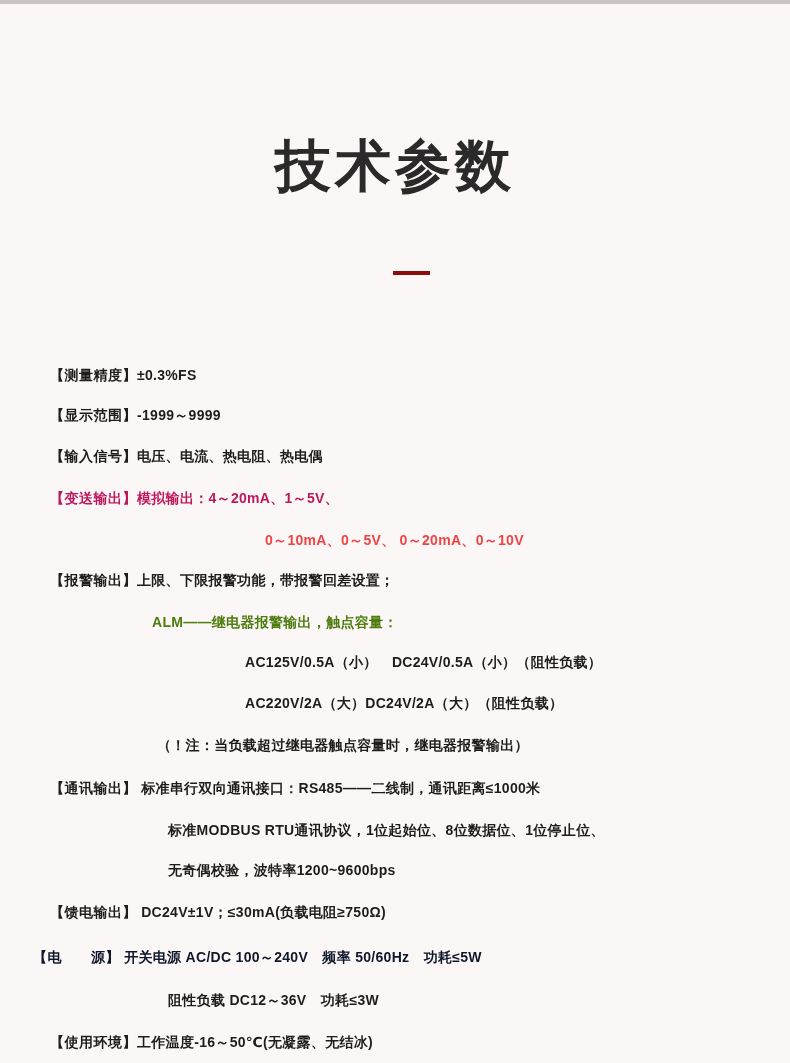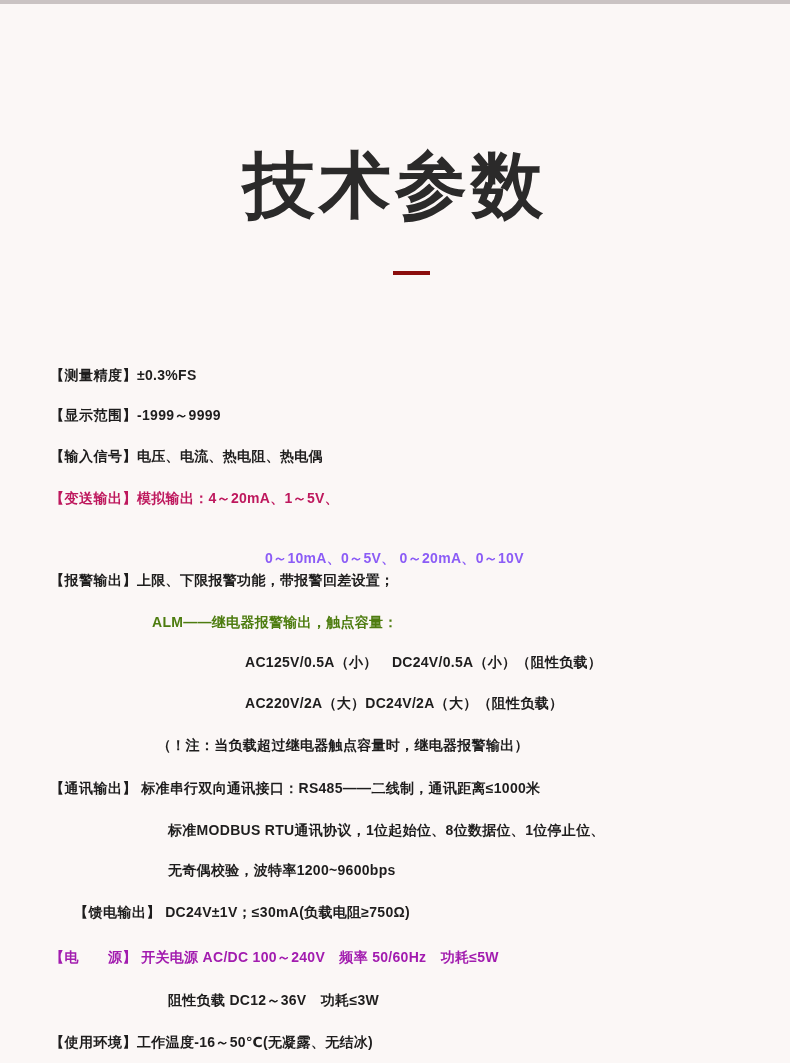--- a/index.html
+++ b/index.html
@@ -18,21 +18,21 @@
     position: absolute;
     left: 0; top: 0;
     width: 790px; height: 4px;
     background: #cac3c3;
   }
   .title {
     position: absolute;
     left: 0; top: 94px;
     width: 790px;
     text-align: center;
-    font-size: 72px;
+    font-size: 56px;
     line-height: 1.2;
     font-weight: 900;
     color: #2b2a2a;
     letter-spacing: 4px;
     white-space: pre;
   }
   .divider {
     position: absolute;
     left: 393px; top: 271px;
     width: 37px; height: 4px;
@@ -59,37 +59,37 @@
 <div class="divider" style="background: rgb(139, 13, 13);"></div>
 
 <div class="row" style="top: 361px; left: 50px; color: rgb(30, 29, 29);"><span class="lbl">【测量精度】</span><span class="txt">±0.3%FS</span></div>
 
 <div class="row" style="top: 401px; left: 50px; color: rgb(30, 29, 29);"><span class="lbl">【显示范围】</span><span class="txt">-1999～9999</span></div>
 
 <div class="row" style="top: 442px; left: 50px; color: rgb(30, 29, 29);"><span class="lbl">【输入信号】</span><span class="txt">电压、电流、热电阻、热电偶</span></div>
 
 <div class="row" style="top: 484px; left: 50px; color: #be185d;"><span class="lbl">【变送输出】</span><span class="txt">模拟输出：4～20mA、1～5V、</span></div>
 
-<div class="row" style="top: 544px; left: 265px; color: #8b5cf6;"><span class="txt">0～10mA、0～5V、 0～20mA、0～10V</span></div>
+<div class="row" style="top: 526px; left: 265px; color: #ef4444;"><span class="txt">0～10mA、0～5V、 0～20mA、0～10V</span></div>
 
 <div class="row" style="top: 566px; left: 50px; color: rgb(30, 29, 29);"><span class="lbl">【报警输出】</span><span class="txt">上限、下限报警功能，带报警回差设置；</span></div>
 
 <div class="row" style="top: 608px; left: 152px; color: #4d7c0f;"><span class="txt">ALM——继电器报警输出，触点容量：</span></div>
 
 <div class="row" style="top: 648px; left: 245px; color: rgb(30, 29, 29);"><span class="txt">AC125V/0.5A（小）　DC24V/0.5A（小）（阻性负载）</span></div>
 
 <div class="row" style="top: 689px; left: 245px; color: rgb(30, 29, 29);"><span class="txt">AC220V/2A（大）DC24V/2A（大）（阻性负载）</span></div>
 
 <div class="row" style="top: 731px; left: 157px; color: rgb(30, 29, 29);"><span class="txt">（！注：当负载超过继电器触点容量时，继电器报警输出）</span></div>
 
 <div class="row" style="top: 774px; left: 50px; color: rgb(30, 29, 29);"><span class="lbl">【通讯输出】</span><span class="txt"> 标准串行双向通讯接口：RS485——二线制，通讯距离≤1000米</span></div>
 
 <div class="row" style="top: 816px; left: 168px; color: rgb(30, 29, 29);"><span class="txt">标准MODBUS RTU通讯协议，1位起始位、8位数据位、1位停止位、</span></div>
 
 <div class="row" style="top: 856px; left: 168px; color: rgb(30, 29, 29);"><span class="txt">无奇偶校验，波特率1200~9600bps</span></div>
 
-<div class="row" style="top: 898px; left: 50px; color: rgb(30, 29, 29); margin-left: 24px;"><span class="lbl">【馈电输出】</span><span class="txt"> DC24V±1V；≤30mA(负载电阻≥750Ω)</span></div>
+<div class="row" style="top: 898px; left: 50px; color: rgb(30, 29, 29);"><span class="lbl">【馈电输出】</span><span class="txt"> DC24V±1V；≤30mA(负载电阻≥750Ω)</span></div>
 
-<div class="row" style="top: 943px; left: 50px; color: #a21caf;"><span class="lbl">【电　　源】</span><span class="txt"> 开关电源 AC/DC 100～240V　频率 50/60Hz　功耗≤5W</span></div>
+<div class="row" style="top: 943px; left: 33px; color: #0f172a;"><span class="lbl">【电　　源】</span><span class="txt"> 开关电源 AC/DC 100～240V　频率 50/60Hz　功耗≤5W</span></div>
 
 <div class="row" style="top: 986px; left: 168px; color: rgb(30, 29, 29);"><span class="txt">阻性负载 DC12～36V　功耗≤3W</span></div>
 
 <div class="row" style="top: 1028px; left: 50px; color: rgb(30, 29, 29);"><span class="lbl">【使用环境】</span><span class="txt">工作温度-16～50℃(无凝露、无结冰)</span></div>
 
 </body></html>

